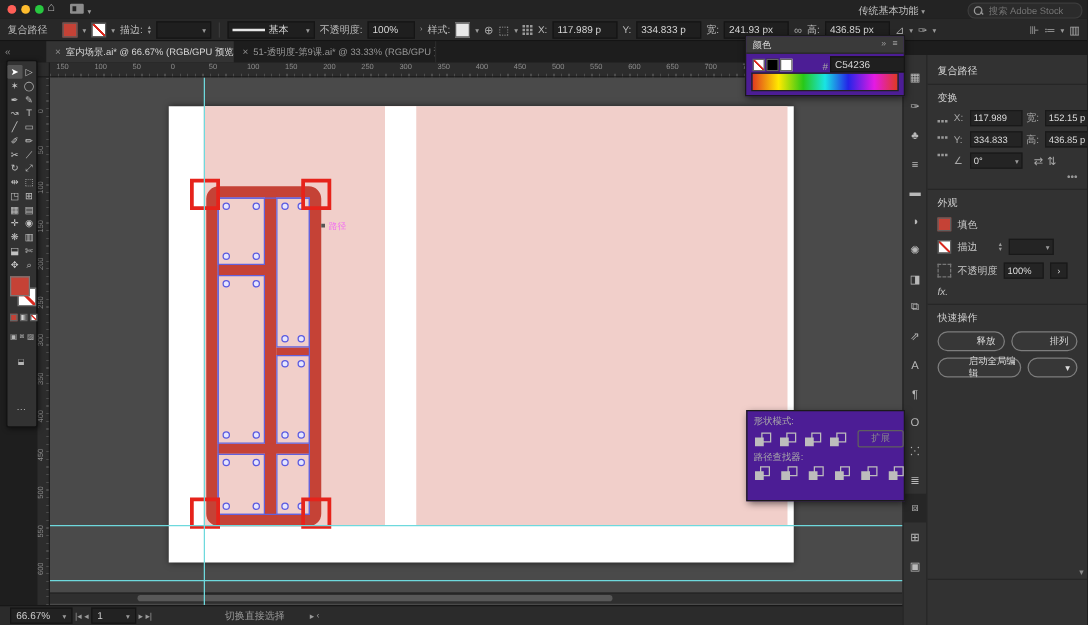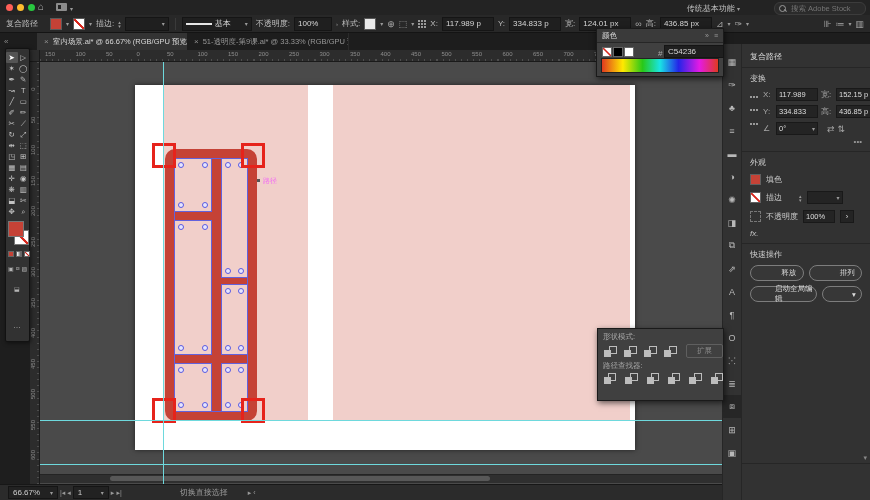--- a/index.html
+++ b/index.html
@@ -85,21 +85,21 @@
   #pane-f{left:56px;top:214px;width:27px;height:49px;}
   .adot{position:absolute;width:4px;height:4px;border:1px solid #5a5ae0;background:#e6e6ff;border-radius:50%;box-sizing:content-box;}
   .marker{position:absolute;width:24px;height:25px;border:3px solid #e6231b;box-sizing:border-box;z-index:4;}
   #smart-label{position:absolute;left:223px;top:114px;color:#f26df2;font-size:7px;z-index:5;}
   #smart-dot{position:absolute;left:217px;top:117px;width:3px;height:3px;background:#555;z-index:5;}
   .guide-v{position:absolute;top:0;bottom:0;width:1px;background:#6ed9dd;z-index:5;}
   .guide-h{position:absolute;left:0;right:0;height:1px;background:#6ed9dd;z-index:5;}
   #hscroll{position:absolute;left:0;right:0;top:412px;height:8px;background:#2f2f2f;border-top:1px solid #242424;}
   #hscroll-thumb{position:absolute;left:70px;top:1px;width:380px;height:5px;background:#585858;border-radius:3px;}
   
-  .fpanel{position:absolute;background:#404040;border:1px solid #1a1a1a;box-shadow:1px 2px 6px rgba(0,0,0,.6);z-index:10;}
+  .fpanel{position:absolute;background:#4c1d95;border:1px solid #1a1a1a;box-shadow:1px 2px 6px rgba(0,0,0,.6);z-index:10;}
   .fpanel-hd{height:13px;background:#3a3a3a;display:flex;align-items:center;padding:0 5px;color:#dcdcdc;font-size:7.5px;border-bottom:1px solid #262626;}
   .hd-ic{margin-left:auto;color:#9a9a9a;font-size:7px;}
   .hd-ic2{margin-left:5px;color:#9a9a9a;font-size:7px;}
   #color-panel{left:596px;top:28px;width:126px;height:47px;}
   .csw{position:absolute;width:10px;height:10px;border:1px solid #666;box-sizing:border-box;top:18px;}
   #hex-field{position:absolute;left:664px;top:45px;width:52px;height:11px;}
   #spectrum{position:absolute;left:601px;top:58px;width:116px;height:13px;border:1px solid #222;
     background:linear-gradient(90deg,#e03a20,#ffe900 18%,#28c818 35%,#19e4e4 50%,#2424e8 66%,#e41ae4 84%,#e03a20);}
   
   #pf-panel{left:597px;top:328px;width:125px;height:71px;}
@@ -205,21 +205,21 @@
         <i></i>
         <i></i>
         <i></i>
         <i></i>
       </span>
     <span class="cblabel">X:</span>
     <span class="cfld" style="width:44px">117.989 p</span>
     <span class="cblabel">Y:</span>
     <span class="cfld" style="width:44px">334.833 p</span>
     <span class="cblabel">宽:</span>
-    <span class="cfld" style="width:44px">124.01 px</span>
+    <span class="cfld" style="width:44px">241.93 px</span>
     <span class="cicon">∞</span>
     <span class="cblabel">高:</span>
     <span class="cfld" style="width:44px">436.85 px</span>
     <span class="cicon">⊿</span>
       <span class="chev">▾</span>
     <span class="cicon">✑</span>
       <span class="chev">▾</span>
     <span style="margin-left:auto"></span>
     <span class="cicon">⊪</span>
     <span class="cicon">≔</span>

